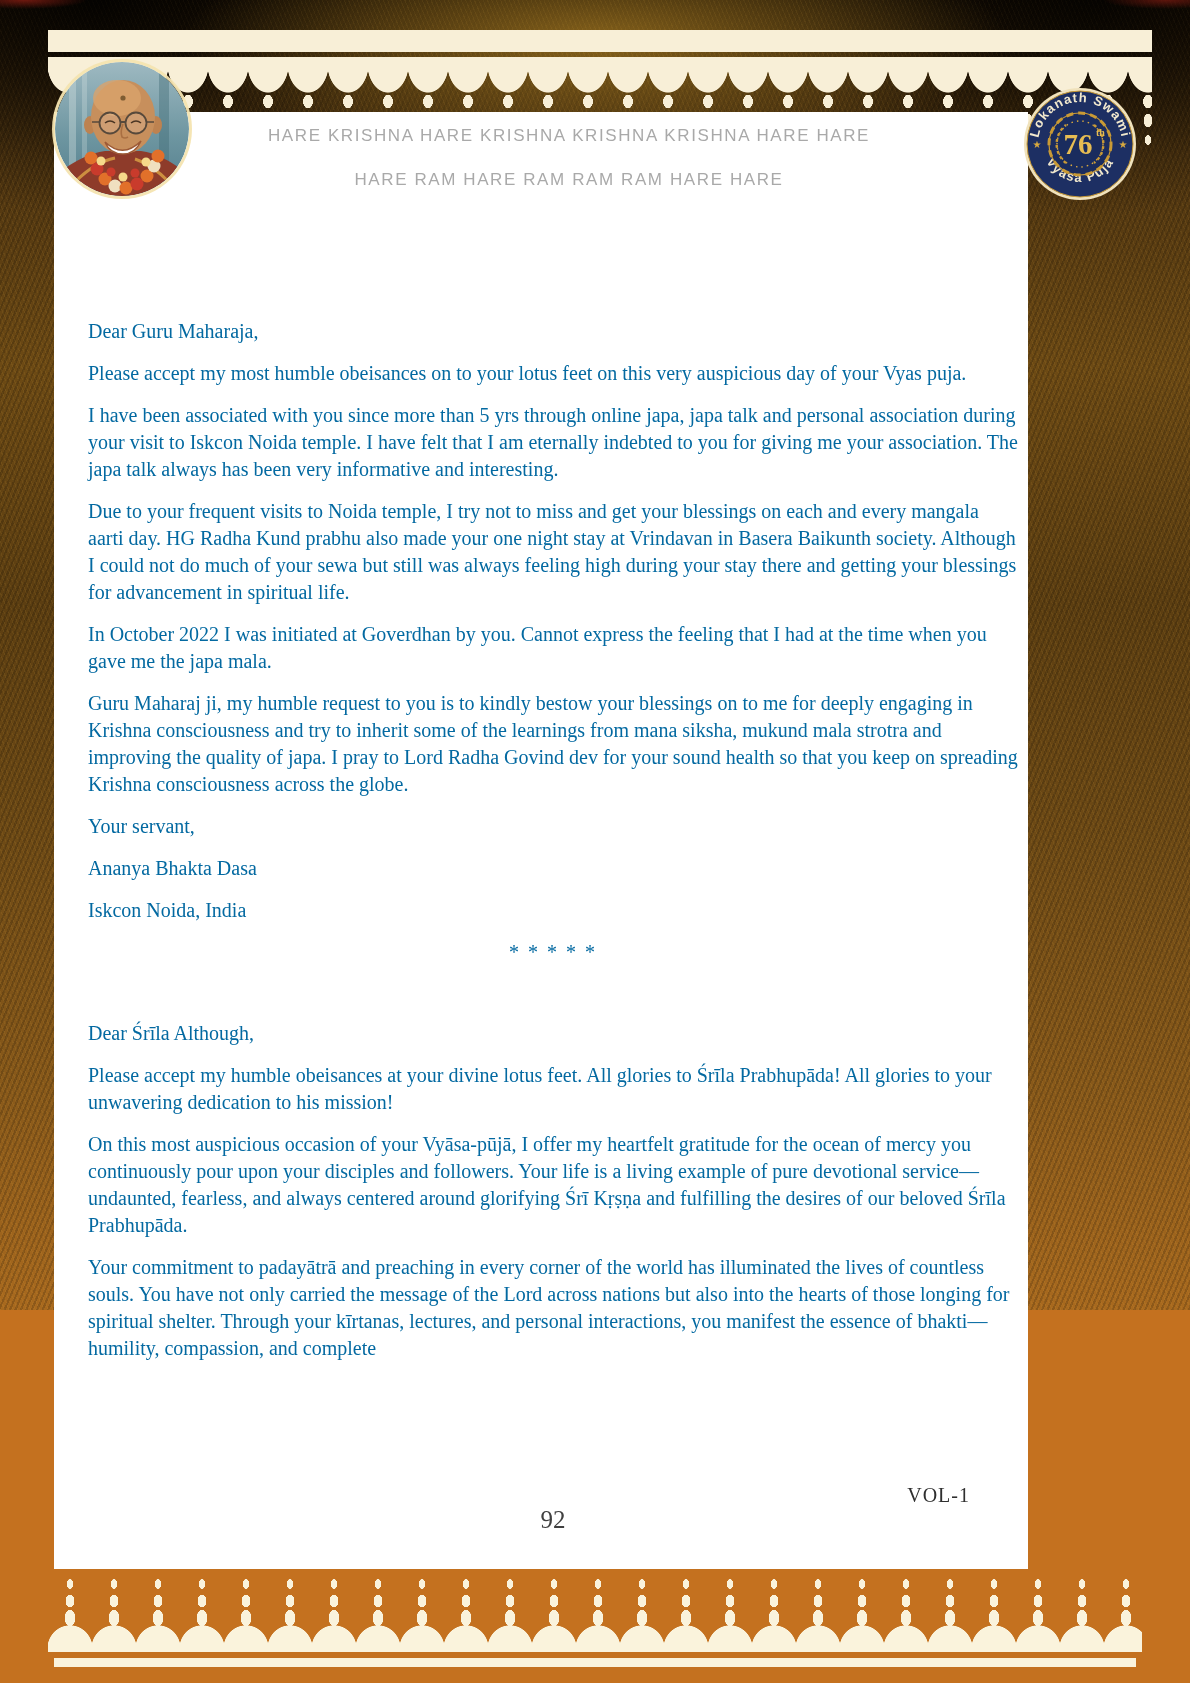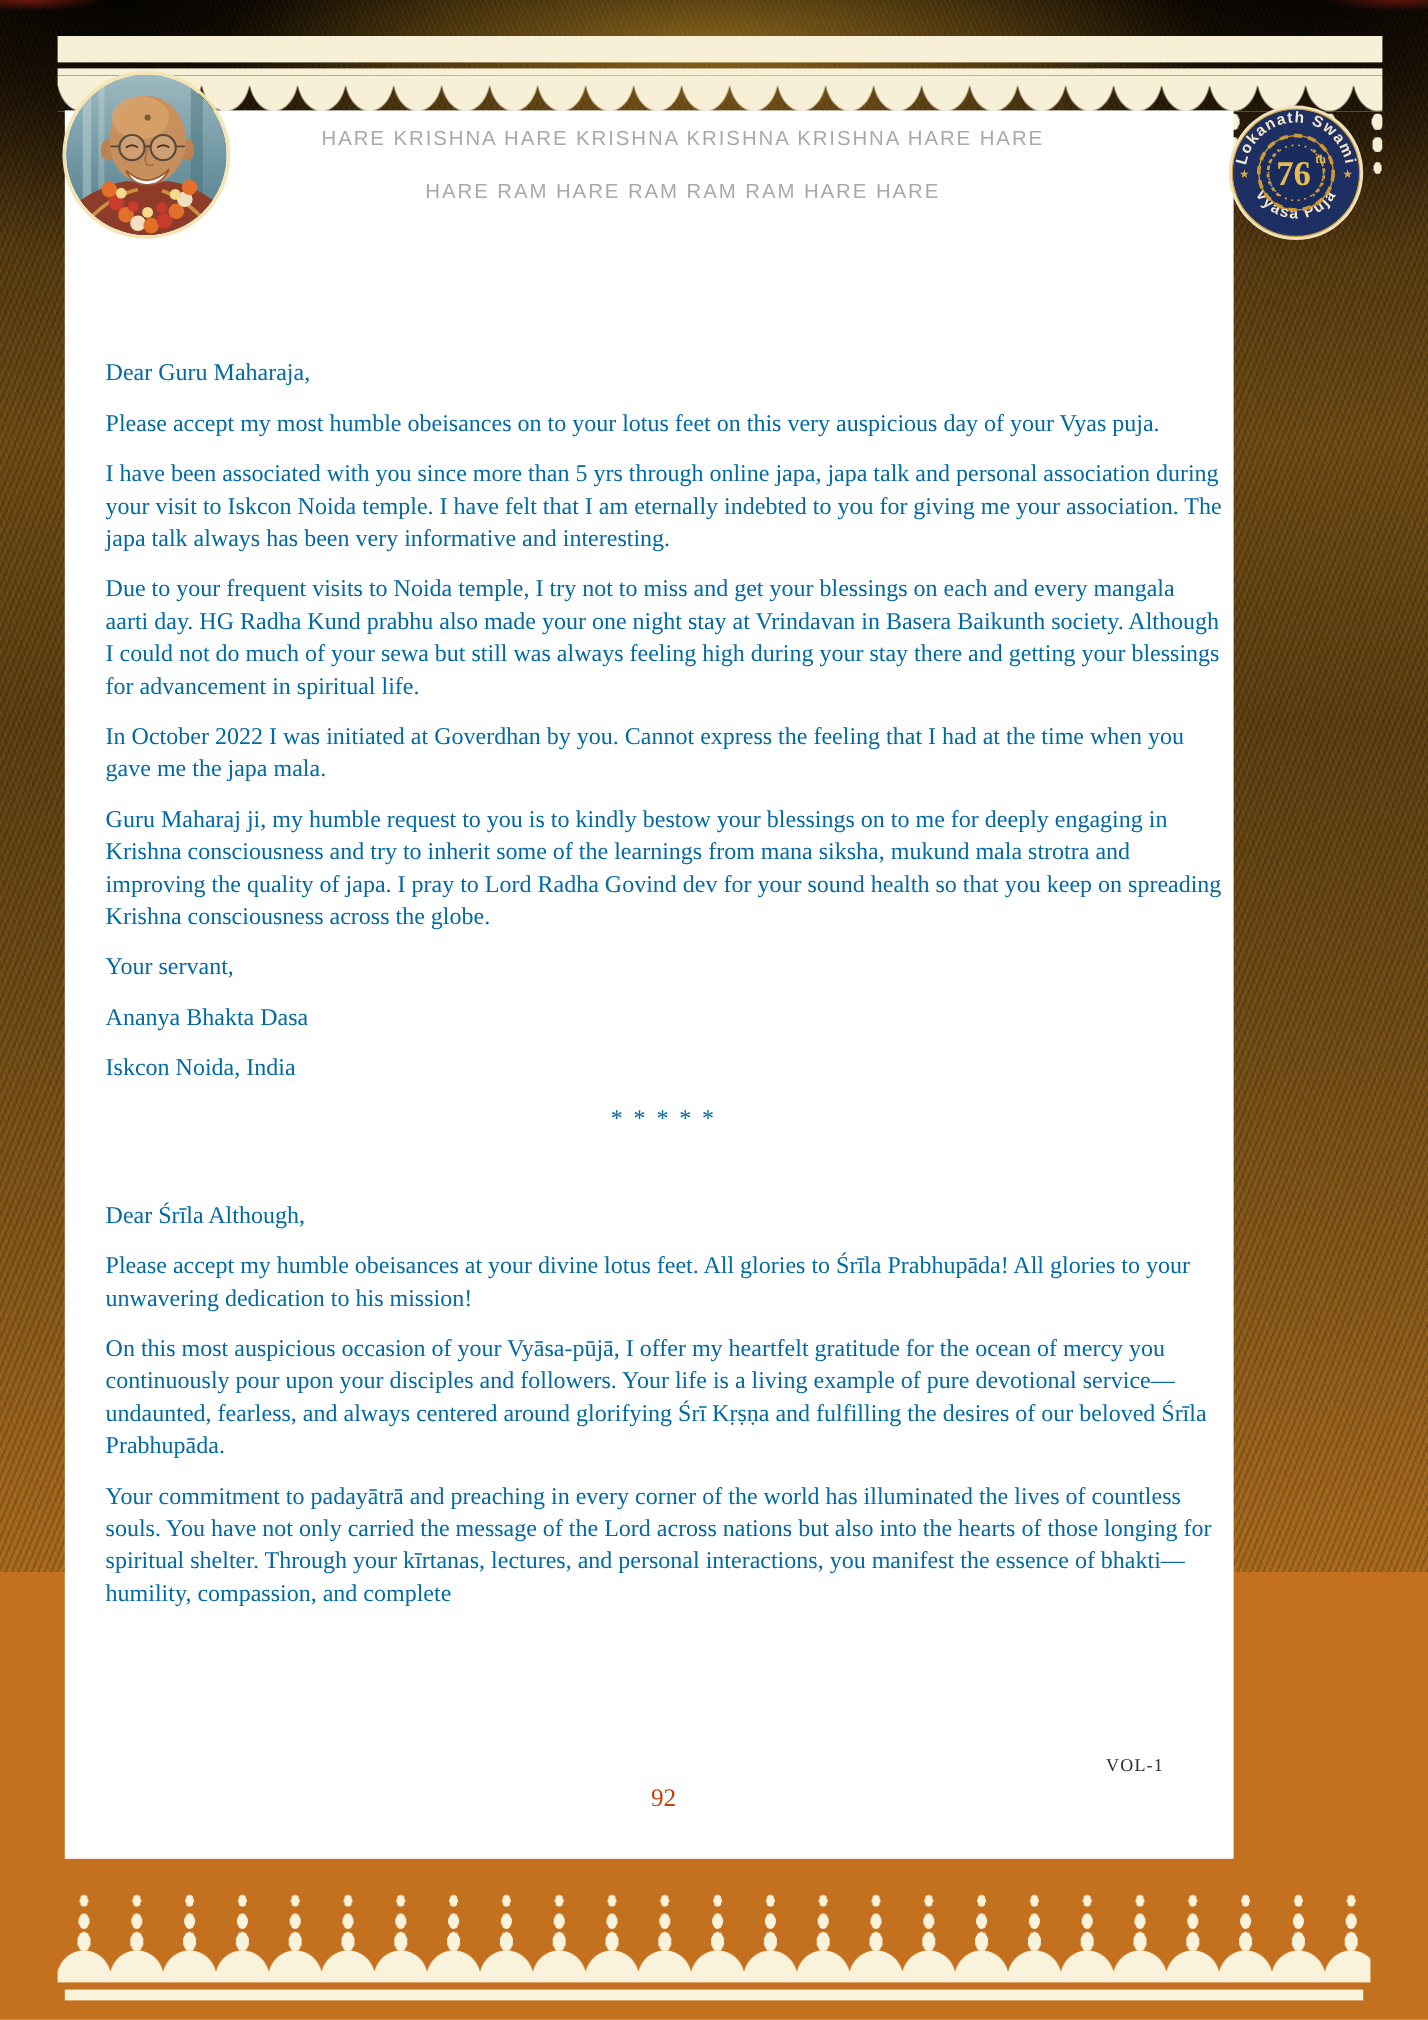--- a/index.html
+++ b/index.html
@@ -38,43 +38,43 @@
     background:radial-gradient(ellipse 5px 7px at 50% 50%, #F8EFD7 98%, rgba(0,0,0,0) 100%);
     background-size:40px 15px;background-repeat:repeat-x;}
   .tb-dots-2{position:absolute;left:0;top:112px;width:100%;height:17px;
     background:radial-gradient(ellipse 4.5px 6.5px at 50% 50%, #F8EFD7 98%, rgba(0,0,0,0) 100%);
     background-size:40px 17px;background-repeat:repeat-x;}
   .tb-dots-3{position:absolute;left:0;top:132px;width:100%;height:16px;
     background:radial-gradient(ellipse 3.5px 5px at 50% 50%, #F8EFD7 98%, rgba(0,0,0,0) 100%);
     background-size:40px 16px;background-repeat:repeat-x;}
   
   .white-page{
-    position:absolute;left:54px;top:92px;width:974px;height:1457px;
+    position:absolute;left:54px;top:112px;width:974px;height:1457px;
     background:#FFFFFF;z-index:2;
   }
   .mantra{
     position:absolute;left:0;width:1030px;text-align:center;
     font-family:"Liberation Sans", sans-serif;
     font-size:17px;letter-spacing:1.6px;color:#A9A9A9;white-space:nowrap;
   }
   .mantra-1{top:14px;}
   .mantra-2{top:58px;}
   .letter-flow{
     position:absolute;left:34px;top:206px;width:930px;
     font-size:20px;line-height:27px;color:#0369a1;
   }
   .letter-flow p{margin:0 0 15px 0;}
   .stars{ text-align:center; letter-spacing:2px; margin:0 0 54px 0 !important;}
   .vol-label{
     position:absolute;top:1372px;right:58px;
-    font-size:15px;letter-spacing:1px;color:#2F2F2F;
+    font-size:20px;letter-spacing:1px;color:#2F2F2F;
   }
   .page-number{
     position:absolute;top:1394px;left:34px;width:930px;text-align:center;
-    font-size:21px;color:#c2410c;
+    font-size:25px;color:#404040;
   }
   
   .portrait{
     position:absolute;left:55px;top:62px;width:134px;height:134px;border-radius:50%;
     z-index:3;box-shadow:0 0 0 3px rgba(244,228,176,.95);
     overflow:hidden;
   }
   .badge{position:absolute;left:1023px;top:87px;width:114px;height:114px;z-index:3;}
   
   .bottom-banner{position:absolute;left:0;top:1557px;width:1190px;height:126px;z-index:1;background:#C4711F;}

